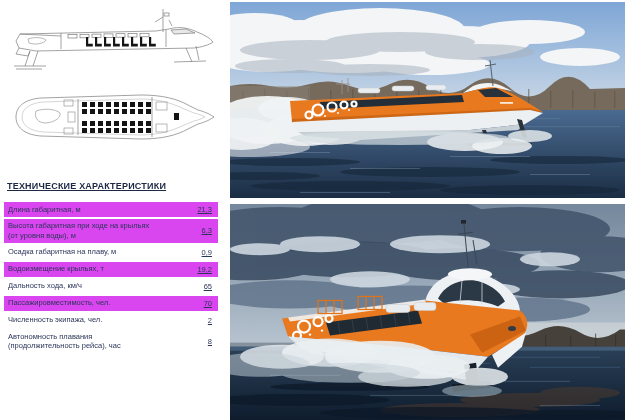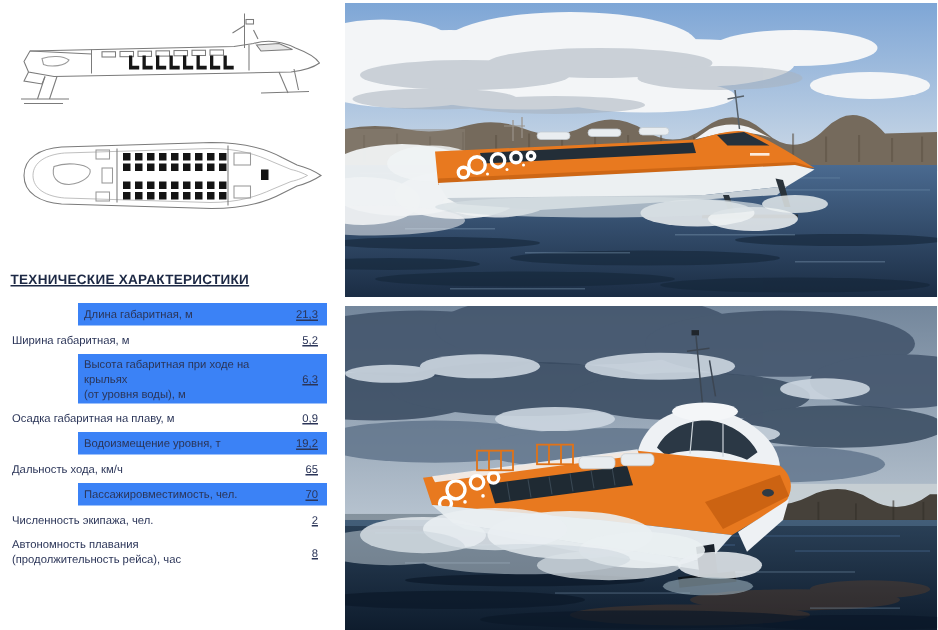--- a/index.html
+++ b/index.html
@@ -13,21 +13,21 @@
   .drawing-plan{position:absolute;left:6px;top:84px;width:212px;height:66px;}
   .specs-title{
     position:absolute;left:7px;top:181px;width:214px;
     font-size:9px;font-weight:700;letter-spacing:.2px;color:#1c2844;margin:0;text-decoration:underline;
   }
   .specs-table{position:absolute;left:4px;top:202px;width:214px;}
   .spec-row{
     display:flex;align-items:center;justify-content:space-between;
     margin-bottom:2px;padding:2px 6px 2px 4px;min-height:11px;
   }
-  .spec-row.shaded{background:#3b82f6;margin-left:48px;}
+  .spec-row.shaded{background:#d946ef;}
   .spec-row.plain{background:#ffffff;}
   .spec-label{
     font-size:7.5px;line-height:1.3;color:#2b3558;white-space:pre-line;max-width:162px;
   }
   .spec-value{
     font-size:7.5px;font-weight:400;color:#2b3558;text-align:right;min-width:28px;text-decoration:underline;
   }
   
   .photos-col{position:absolute;left:230px;top:0;width:395px;height:420px;}
   .photo{position:absolute;left:0;width:395px;overflow:hidden;}
@@ -147,35 +147,31 @@
         <rect x="168" y="29" width="5" height="7"></rect>
       </g>
     </svg>
 
     <h1 class="specs-title">ТЕХНИЧЕСКИЕ ХАРАКТЕРИСТИКИ</h1>
     <div class="specs-table">
         <div class="spec-row shaded">
           <div class="spec-label">Длина габаритная, м</div>
           <div class="spec-value">21,3</div>
         </div>
-        <div class="spec-row plain">
-          <div class="spec-label">Ширина габаритная, м</div>
-          <div class="spec-value">5,2</div>
-        </div>
         <div class="spec-row shaded">
           <div class="spec-label">Высота габаритная при ходе на  крыльях
 (от уровня воды), м</div>
           <div class="spec-value">6,3</div>
         </div>
         <div class="spec-row plain">
           <div class="spec-label">Осадка габаритная на плаву, м</div>
           <div class="spec-value">0,9</div>
         </div>
         <div class="spec-row shaded">
-          <div class="spec-label">Водоизмещение уровня, т</div>
+          <div class="spec-label">Водоизмещение крыльях, т</div>
           <div class="spec-value">19,2</div>
         </div>
         <div class="spec-row plain">
           <div class="spec-label">Дальность хода, км/ч</div>
           <div class="spec-value">65</div>
         </div>
         <div class="spec-row shaded">
           <div class="spec-label">Пассажировместимость, чел.</div>
           <div class="spec-value">70</div>
         </div>

